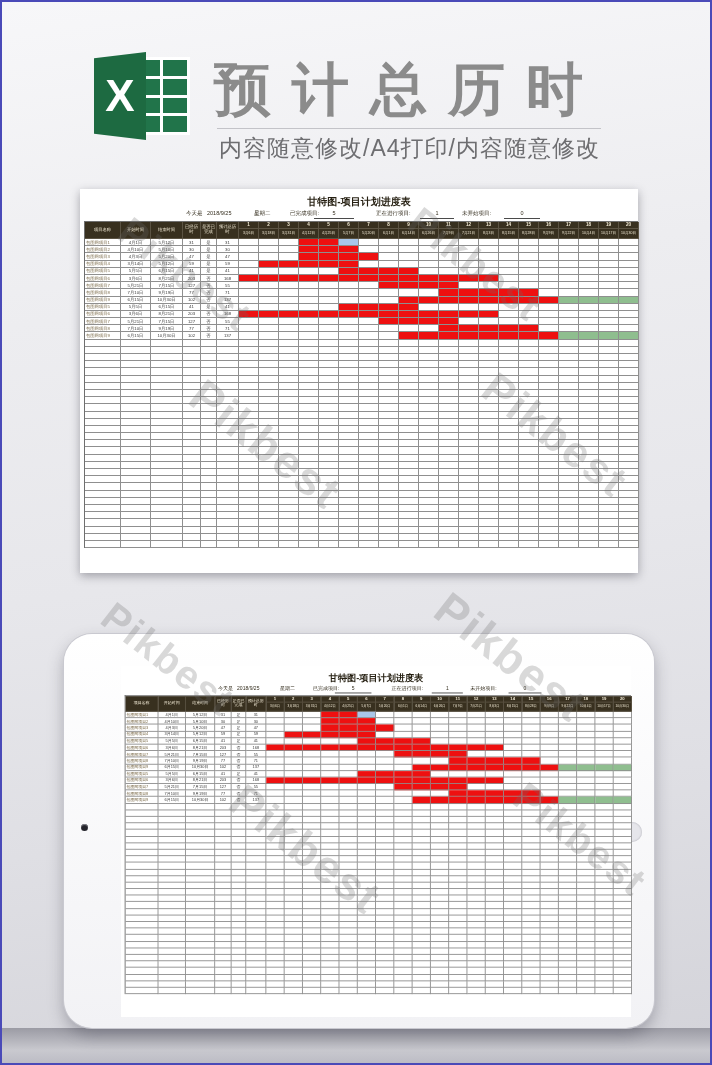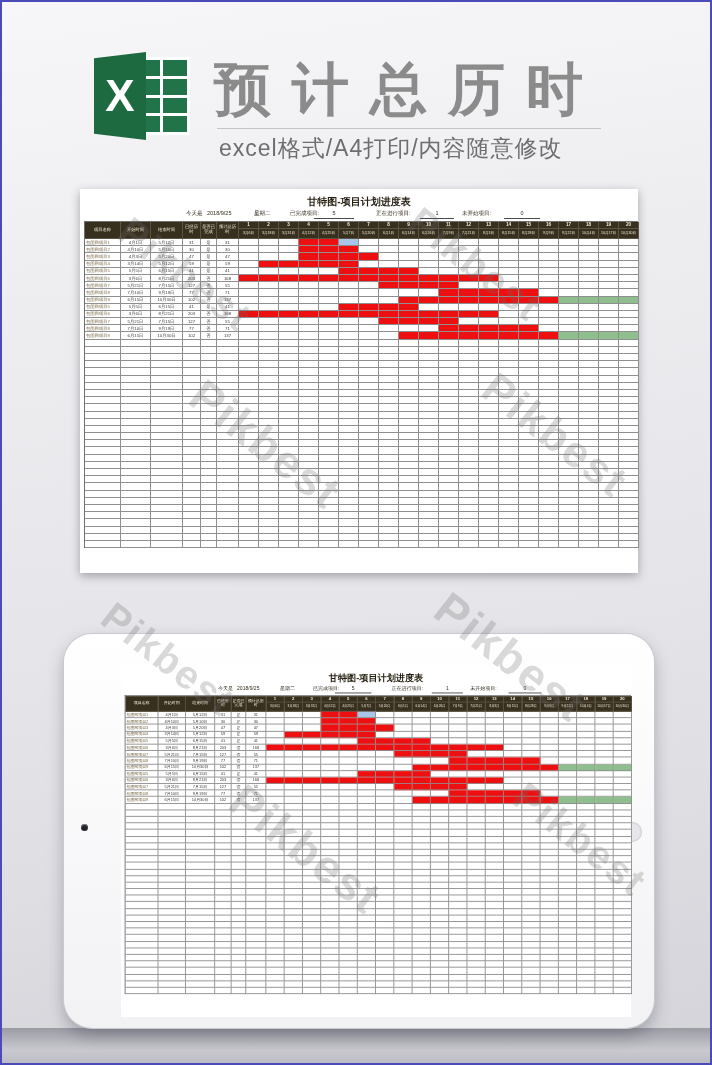--- a/index.html
+++ b/index.html
@@ -65,21 +65,21 @@
           <div></div>
           <div></div>
           <div></div>
       </div>
       <div class="xl-x">
         <span>X</span>
       </div>
     </div>
     <div class="hero-title">预计总历时</div>
     <div class="hero-rule"></div>
-    <div class="hero-subtitle">excel格式/A4打印/内容随意修改</div>
+    <div class="hero-subtitle">内容随意修改/A4打印/内容随意修改</div>
   </div>
 
   <div id="sheet-top" class="sheet sheet-top">
       <div class="sh-title">甘特图-项目计划进度表</div>
       <div class="sh-info">
         <span style="left: 106px;">今天是</span>
         <span style="left: 127px;">2018/9/25</span>
         <span style="left: 174px;">星期二</span>
         <span style="left: 210px;">已完成项目:</span>
         <span class="iv" style="left: 234px; width: 40px;">5</span>

